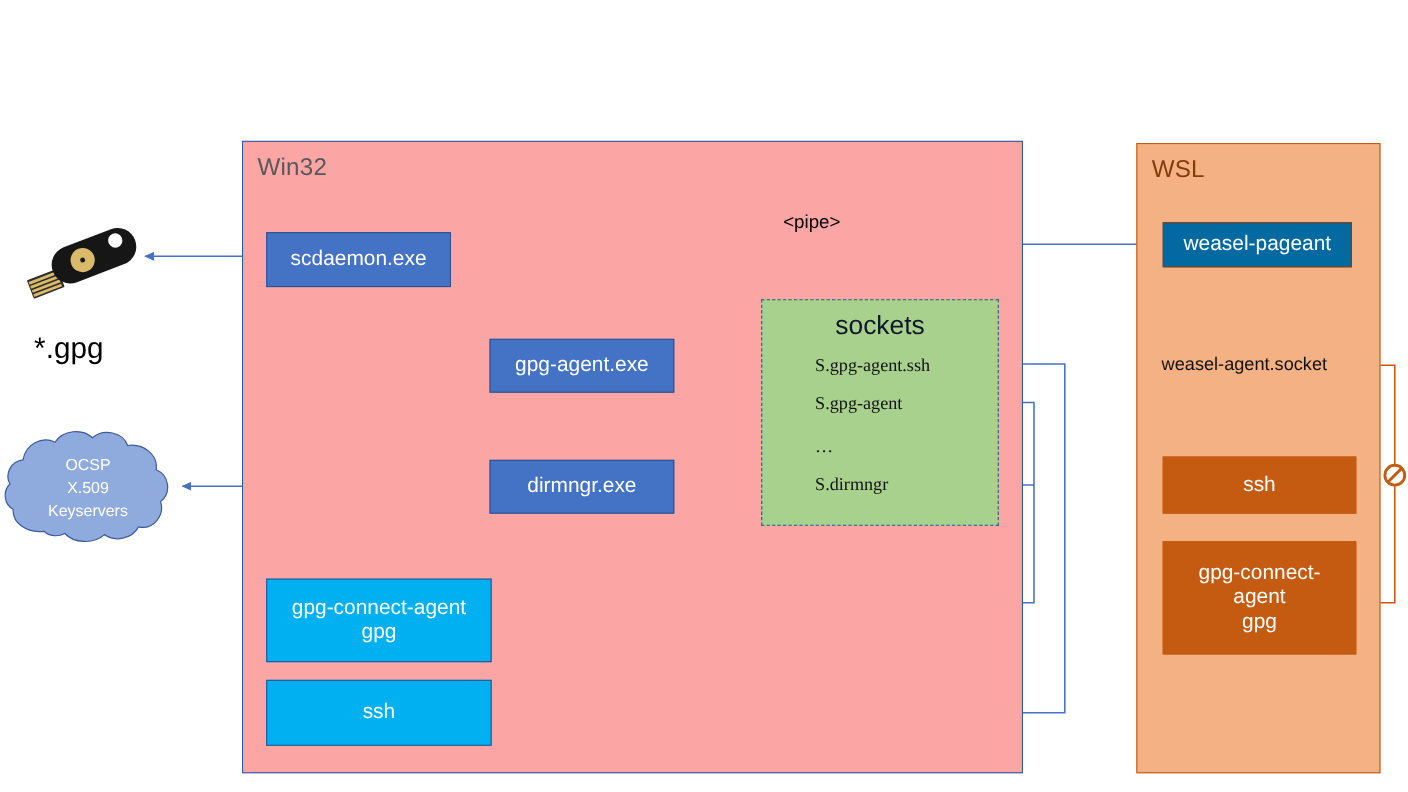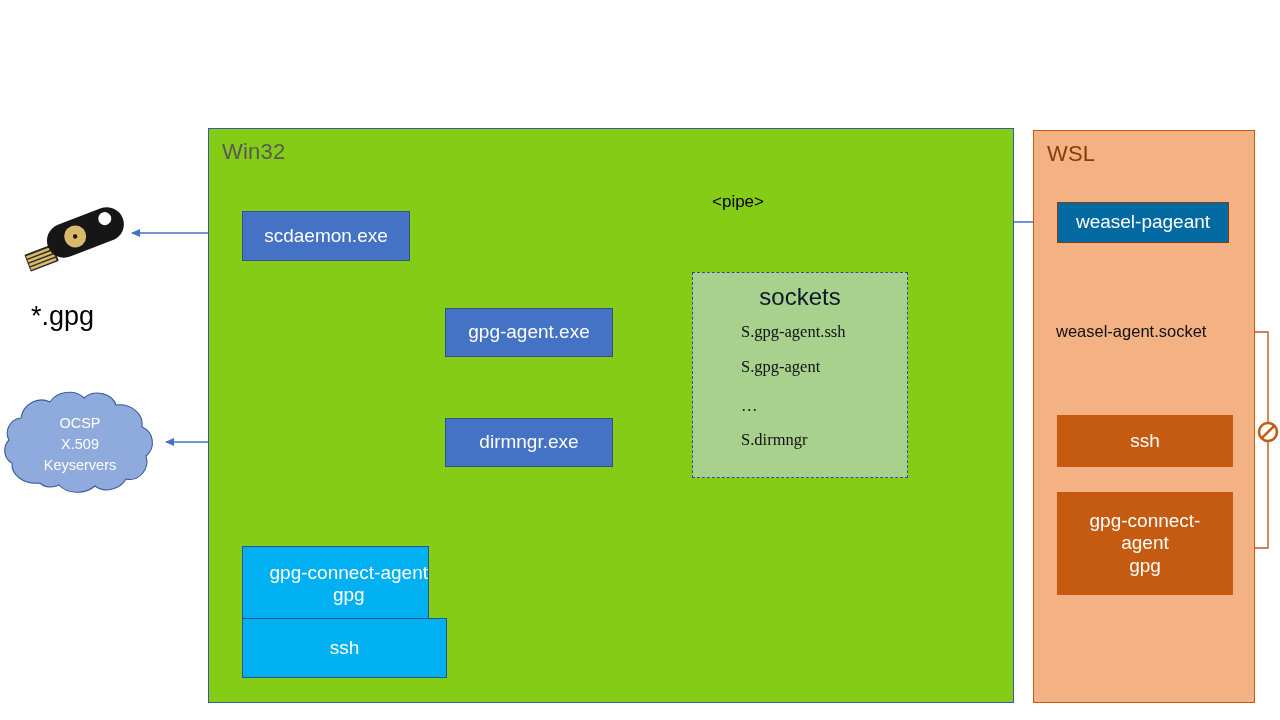--- a/index.html
+++ b/index.html
@@ -23,23 +23,23 @@
     height: 720px;
     pointer-events: none;
   }
 
   
   .container-box {
     position: absolute;
     box-sizing: border-box;
   }
   #win32-container {
-    left: 208px; top: 128px;
-    width: 806px; height: 575px;
-    background: #84cc16;
+    left: 220px; top: 128px;
+    width: 710px; height: 575px;
+    background: #fca5a5;
     border: 1.5px solid #2E5FA3;
   }
   #wsl-container {
     left: 1033px; top: 130px;
     width: 222px; height: 573px;
     background: #F4B183;
     border: 1.5px solid #C55A11;
   }
   .container-label {
     position: absolute;
@@ -78,21 +78,21 @@
   }
   .node-orange {
     background: #C55A11;
     border: 1.2px solid #C55A11;
     font-size: 19px;
   }
 
   #scdaemon { left: 242px; top: 211px; width: 168px; height: 50px; }
   #gpgagent { left: 445px; top: 308px; width: 168px; height: 49px; }
   #dirmngr  { left: 445px; top: 418px; width: 168px; height: 49px; }
-  #win-gca  { left: 242px; top: 546px; width: 187px; height: 76px; justify-content: flex-end; }
+  #win-gca  { left: 242px; top: 526px; width: 205px; height: 76px; }
   #win-ssh  { left: 242px; top: 618px; width: 205px; height: 60px; }
 
   #weasel-pageant { left: 1057px; top: 202px; width: 172px; height: 41px; }
   #wsl-ssh        { left: 1057px; top: 415px; width: 176px; height: 52px; }
   #wsl-gca        { left: 1057px; top: 492px; width: 176px; height: 103px; }
 
   
   #sockets-box {
     position: absolute;
     left: 692px; top: 272px;

